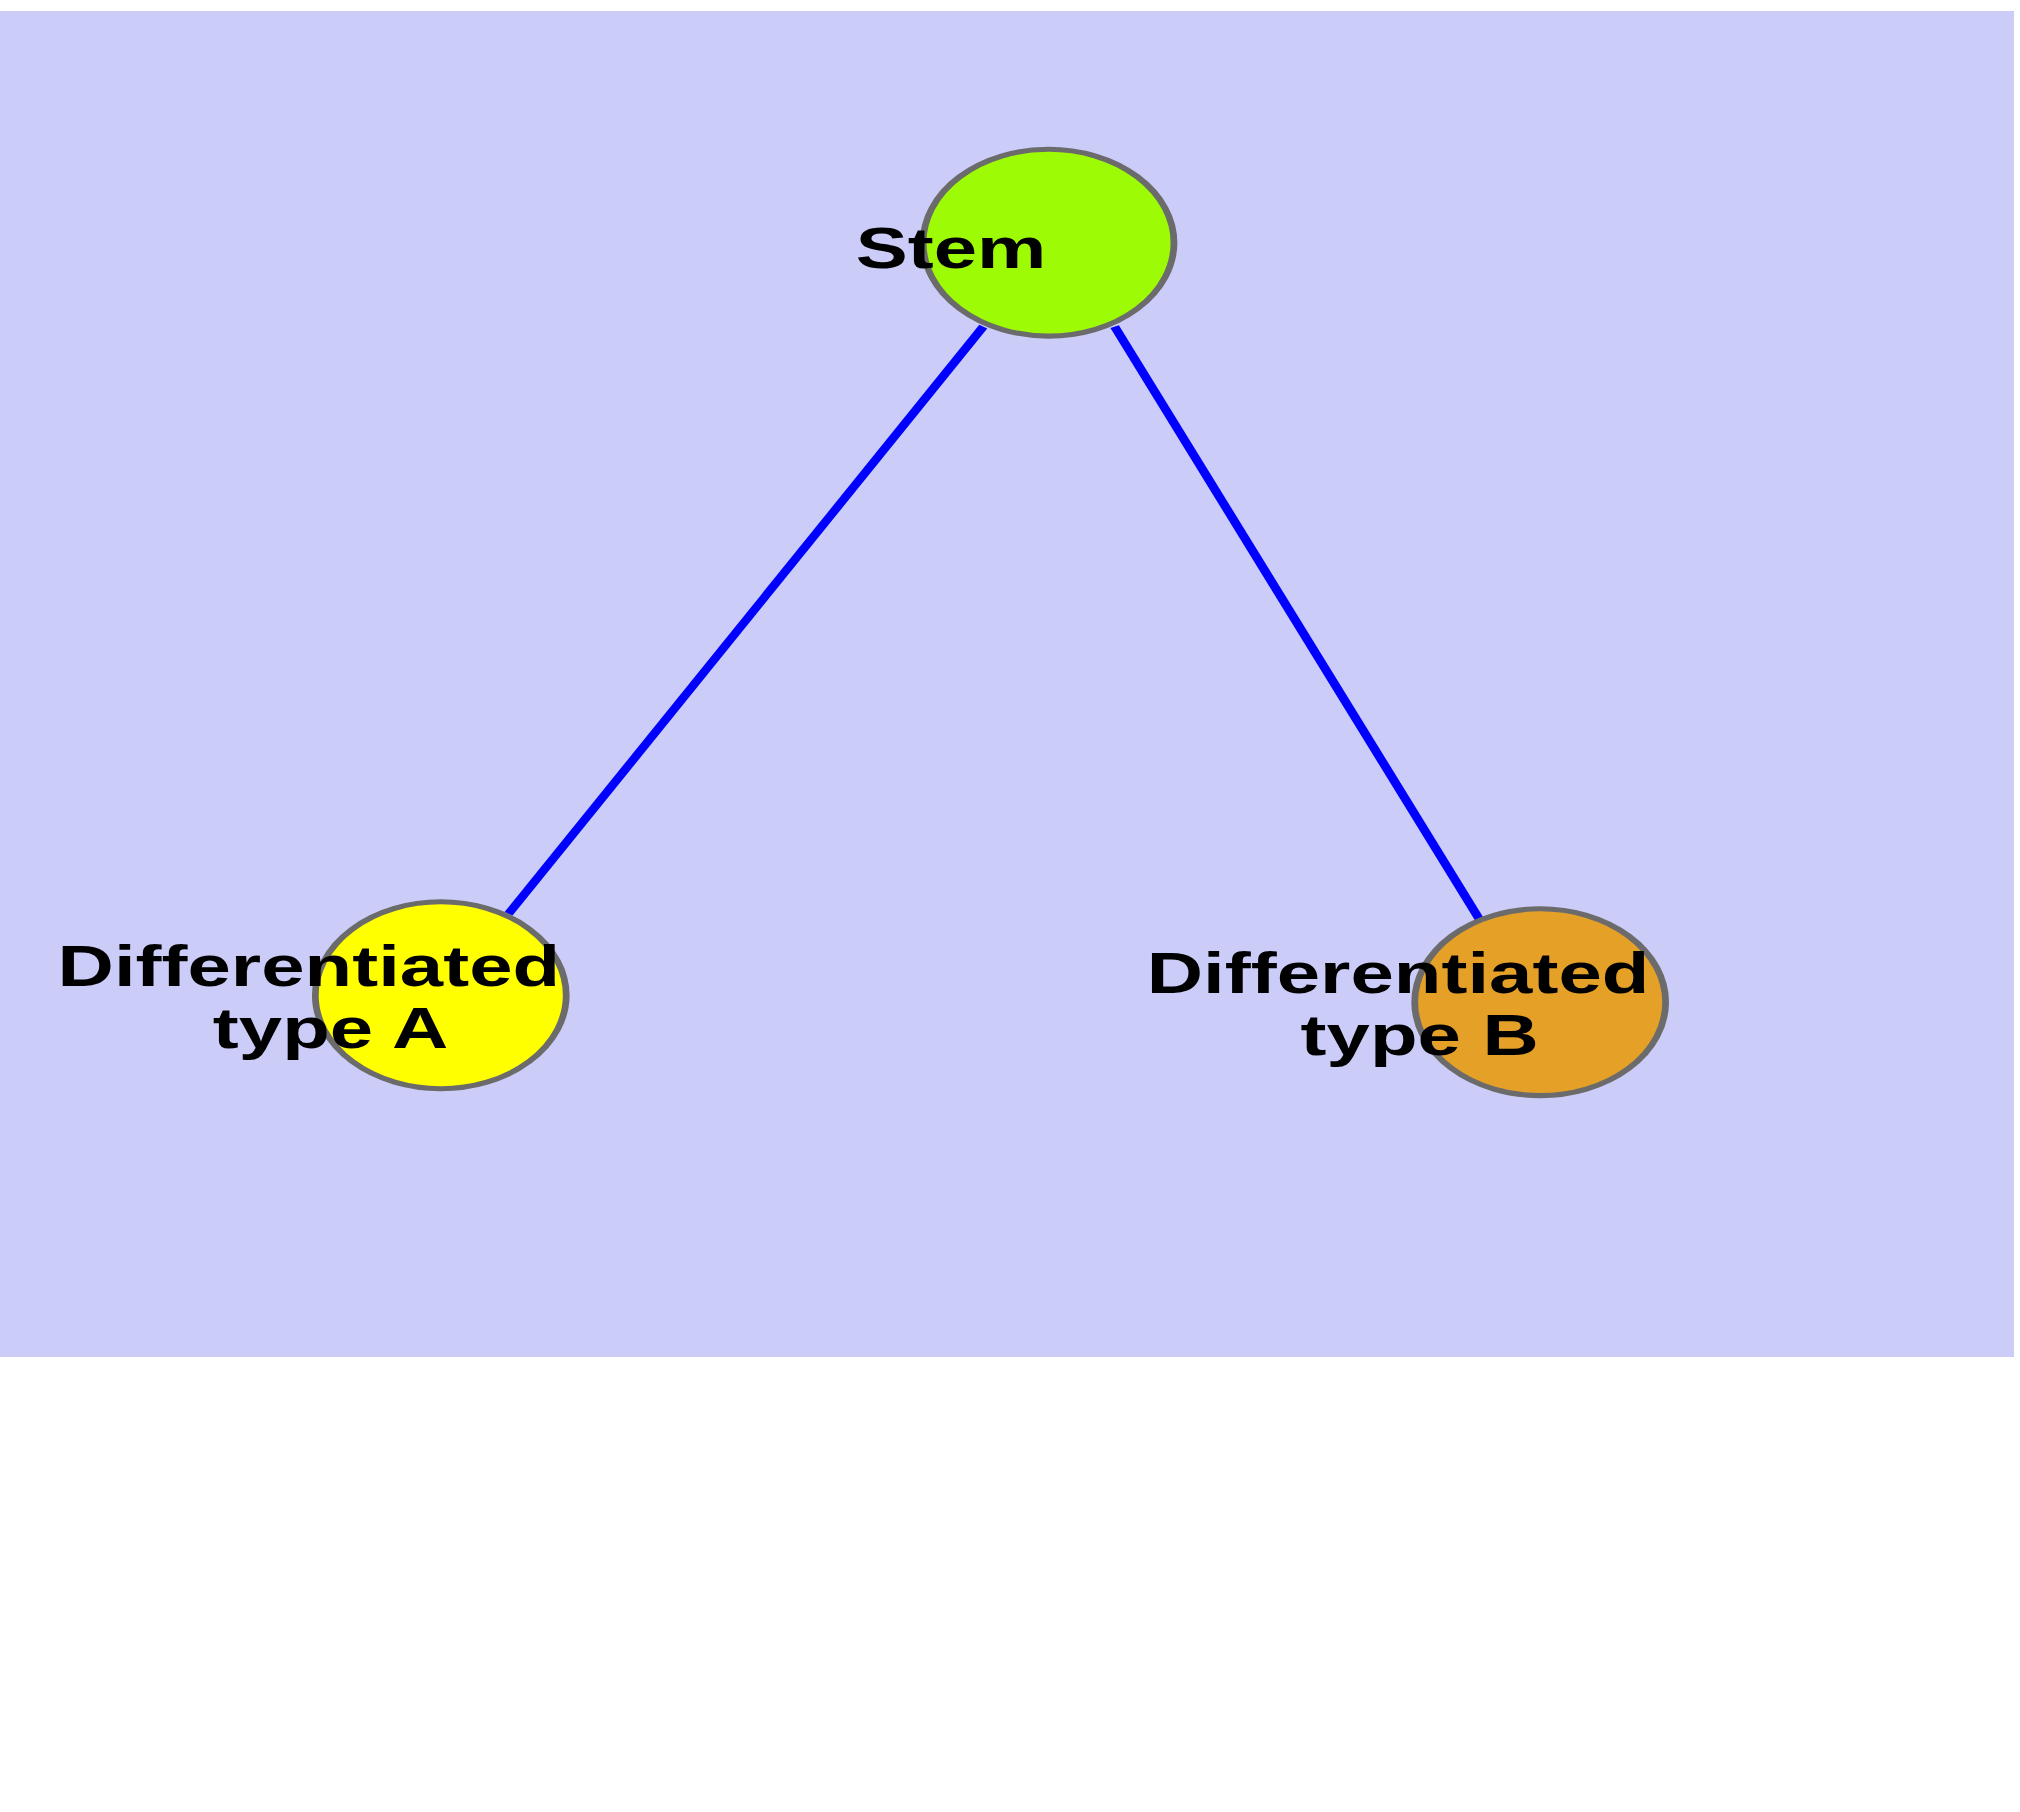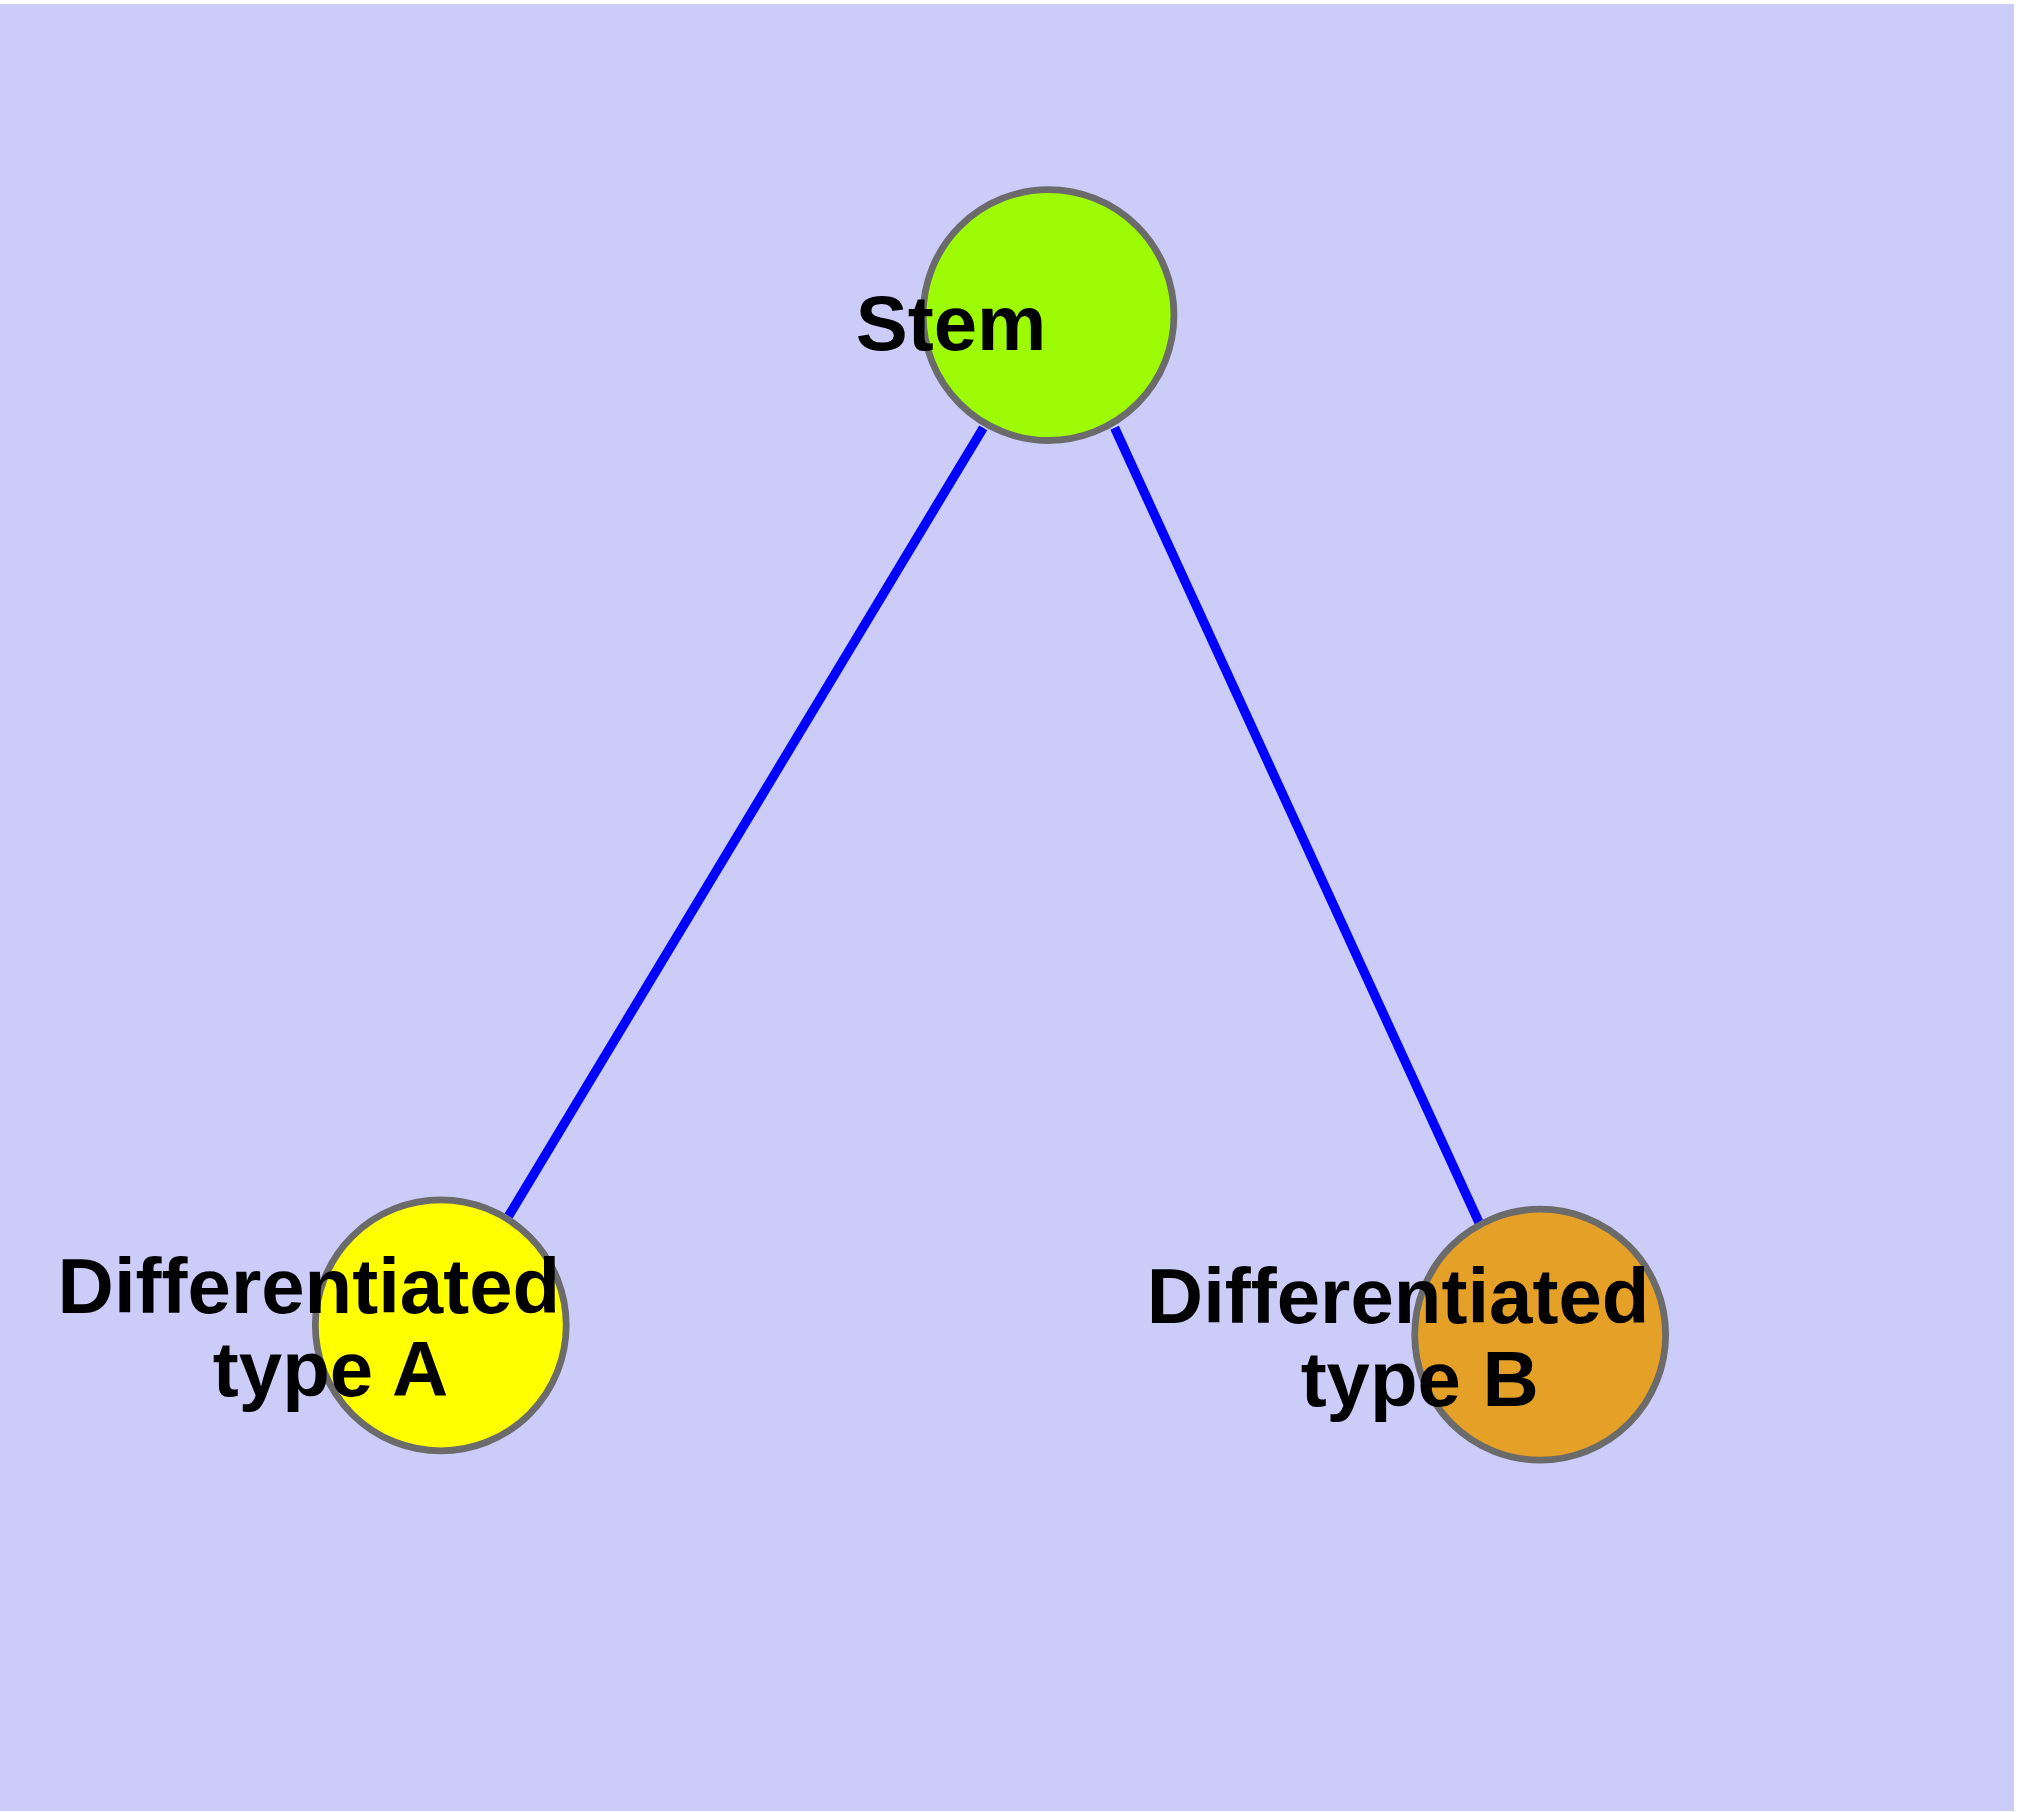--- a/index.html
+++ b/index.html
@@ -11,23 +11,23 @@
     position: relative;
     width: 2021px;
     height: 1812px;
     background: #ffffff;
     overflow: hidden;
     font-family: "Liberation Sans", sans-serif;
   }
   #plot-area {
     position: absolute;
     left: 0px;
-    top: 4px;
+    top: 11px;
     width: 2014px;
-    height: 1807px;
+    height: 1346px;
     background: #ccccf9;
   }
   #graph-svg {
     position: absolute;
     left: 0;
     top: 0;
     width: 100%;
     height: 100%;
     display: block;
   }

